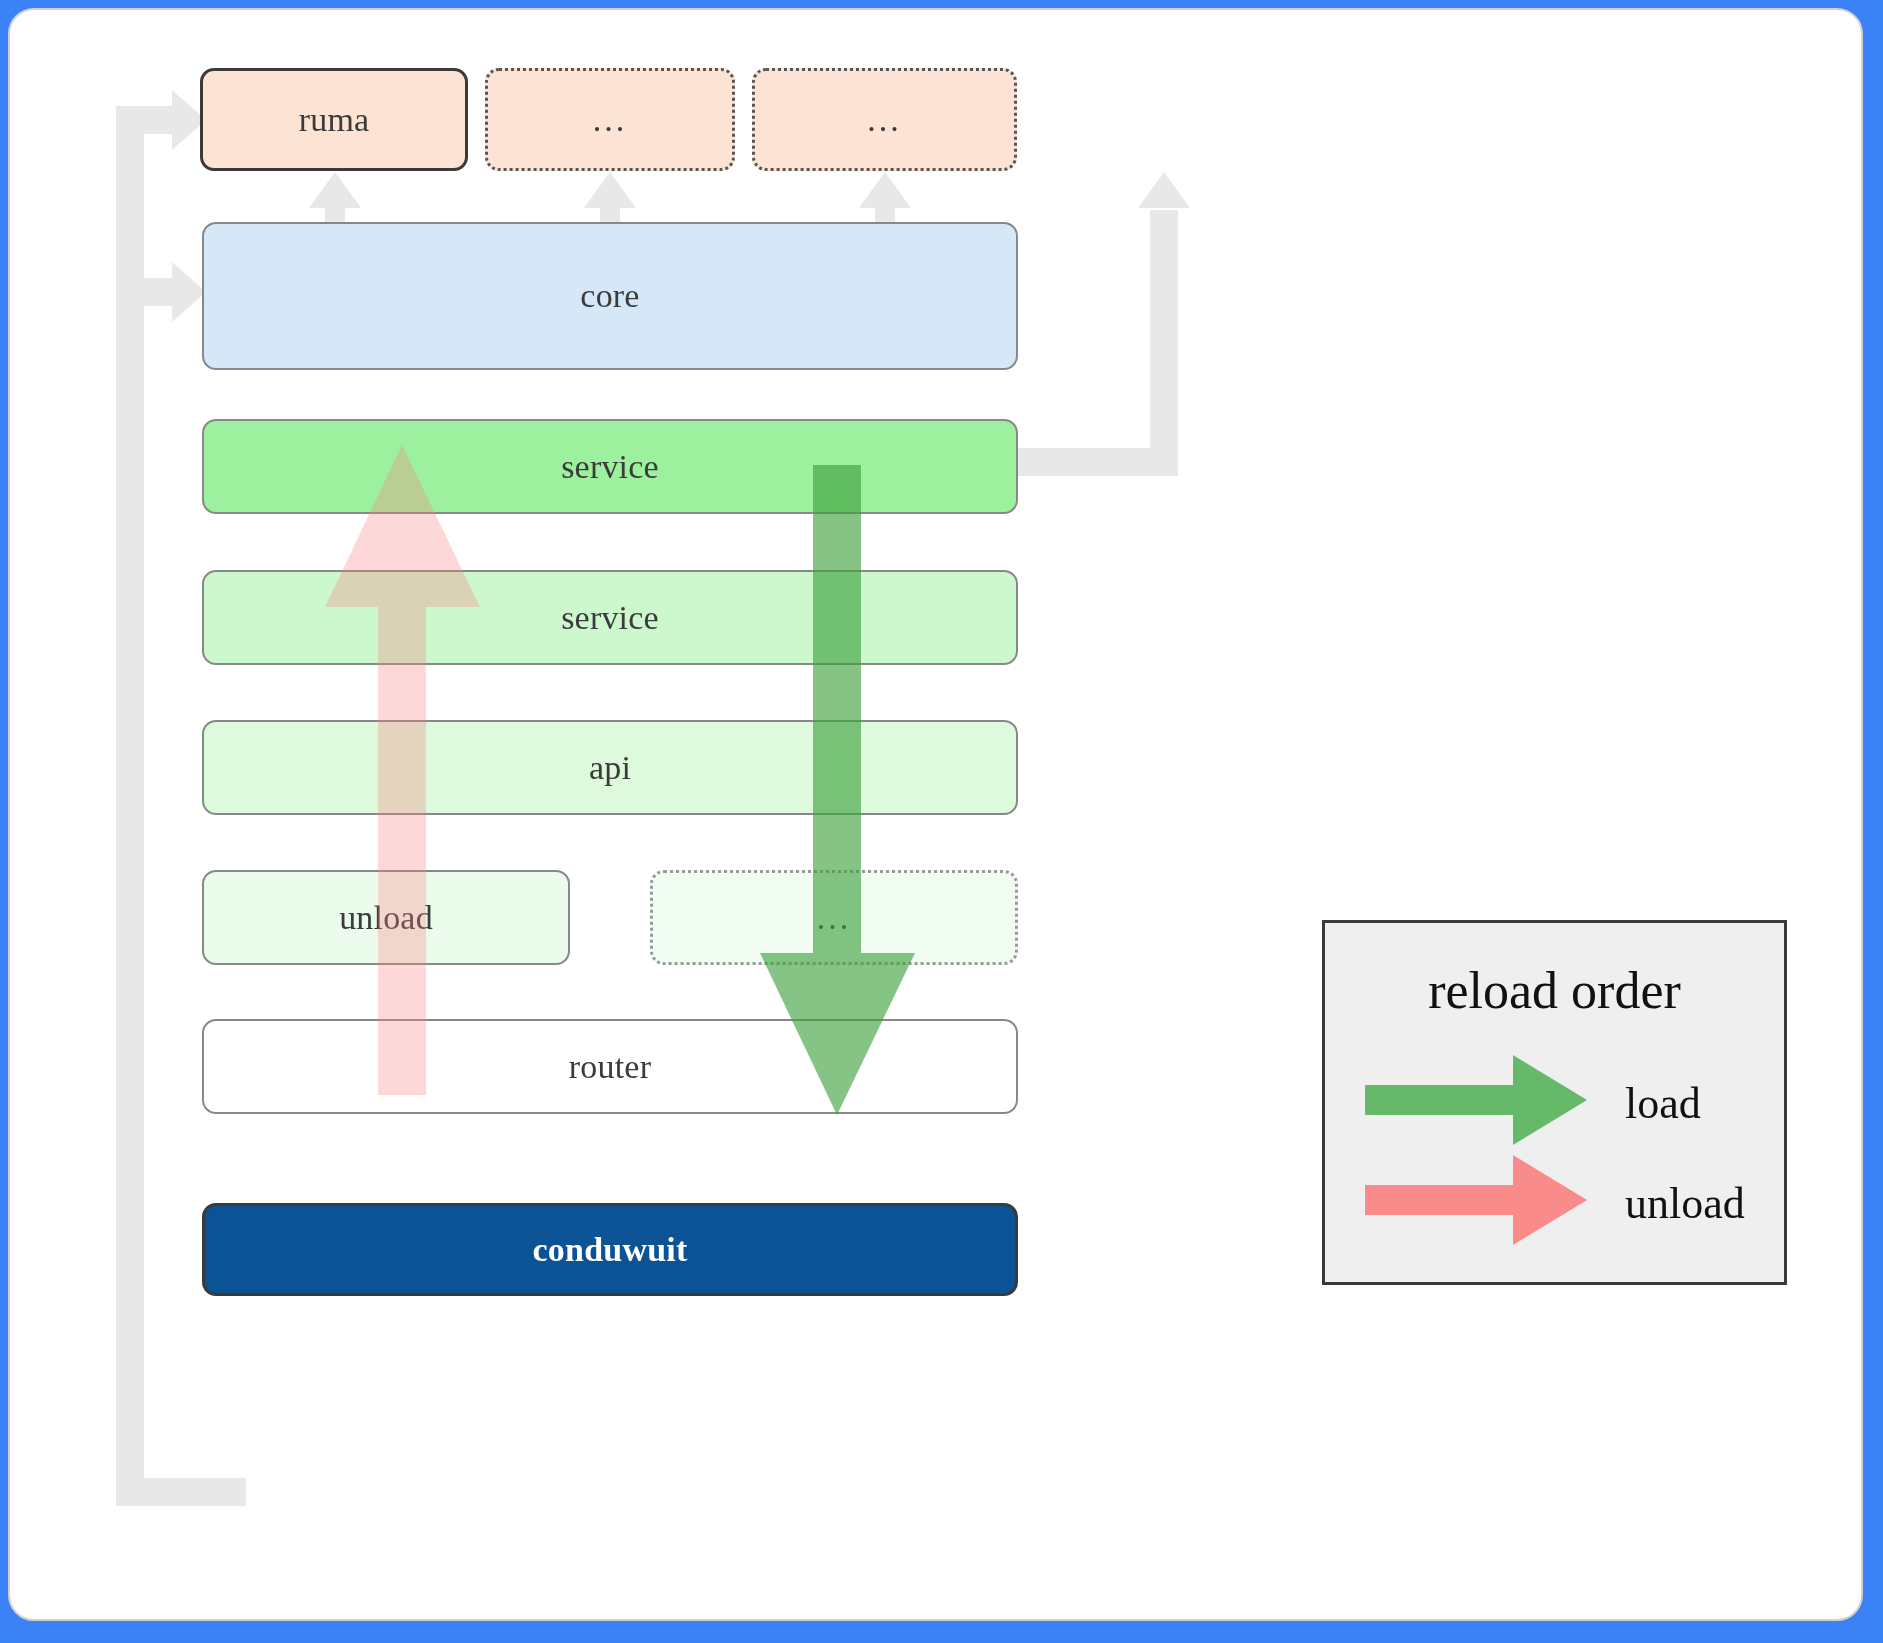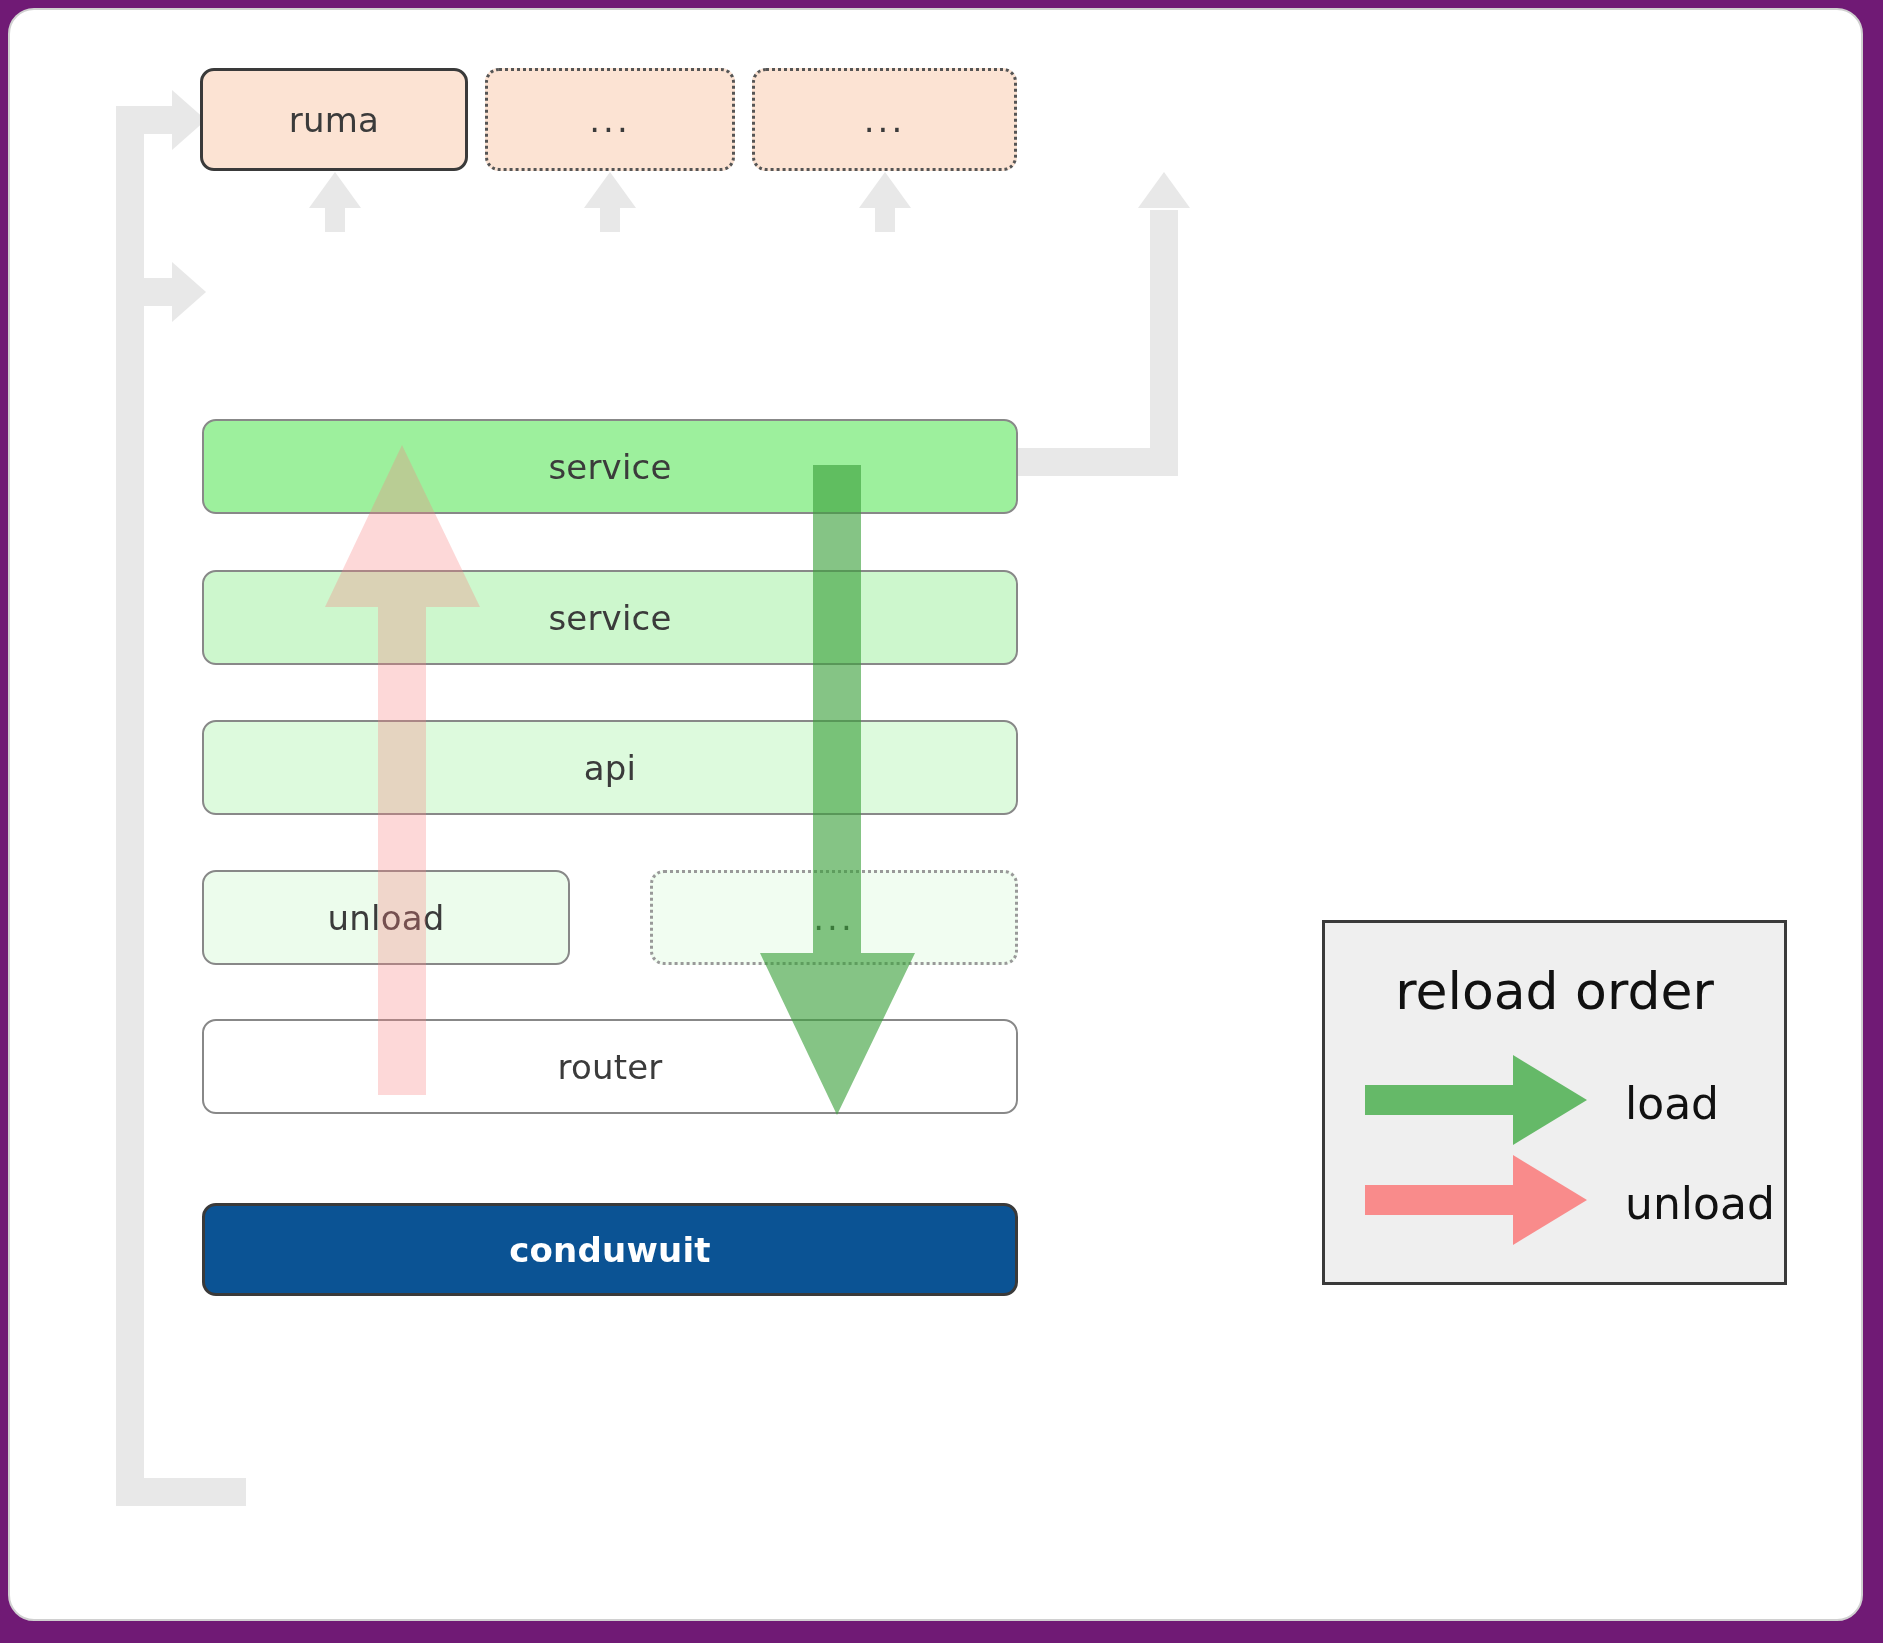--- a/index.html
+++ b/index.html
@@ -5,22 +5,23 @@
   html, body {
     margin: 0;
     padding: 0;
     background: #ffffff;
     font-family: "DejaVu Sans", "Liberation Sans", sans-serif;
   }
   #canvas {
     position: relative;
     width: 1883px;
     height: 1643px;
-    background: #701a75;
+    background: #3b82f6;
     overflow: hidden;
+    font-family: Liberation Serif, serif;
   }
   .outer-card {
     position: absolute;
     left: 8px;
     top: 8px;
     width: 1855px;
     height: 1613px;
     border: 2px solid #d0d0d0;
     border-radius: 26px;
     background: #ffffff;
@@ -134,20 +135,23 @@
 
   <div class="node peach dotted" style="left:485px; top:68px; width:250px; height:103px;">
     <span class="dots">...</span>
   </div>
 
   <div class="node peach dotted" style="left:752px; top:68px; width:265px; height:103px;">
     <span class="dots">...</span>
   </div>
 
 
+  <div class="node blue gray" style="left:202px; top:222px; width:816px; height:148px;">
+    <span>core</span>
+  </div>
 
   <div class="node green1 gray" style="left:202px; top:419px; width:816px; height:95px;">
     <span>service</span>
   </div>
 
   <div class="node green3 gray" style="left:202px; top:720px; width:816px; height:95px;">
     <span>api</span>
   </div>
 
   <div class="node green2 gray" style="left:202px; top:570px; width:816px; height:95px;">

